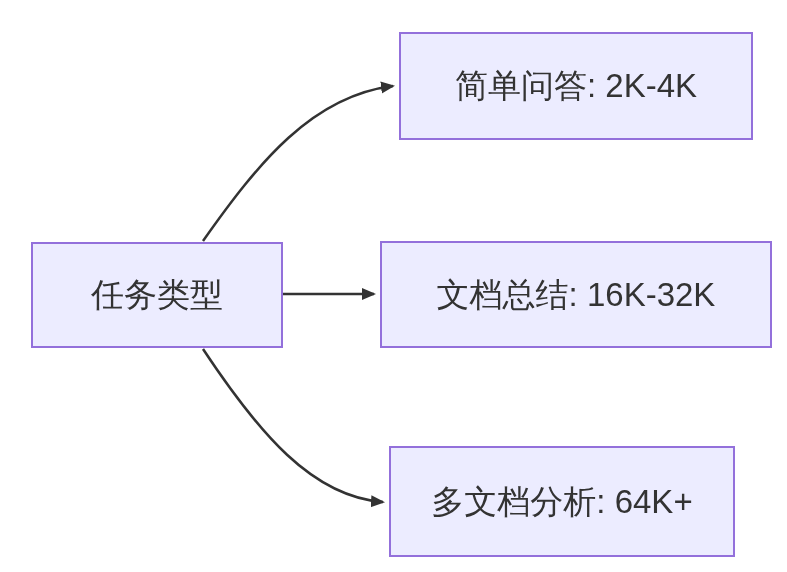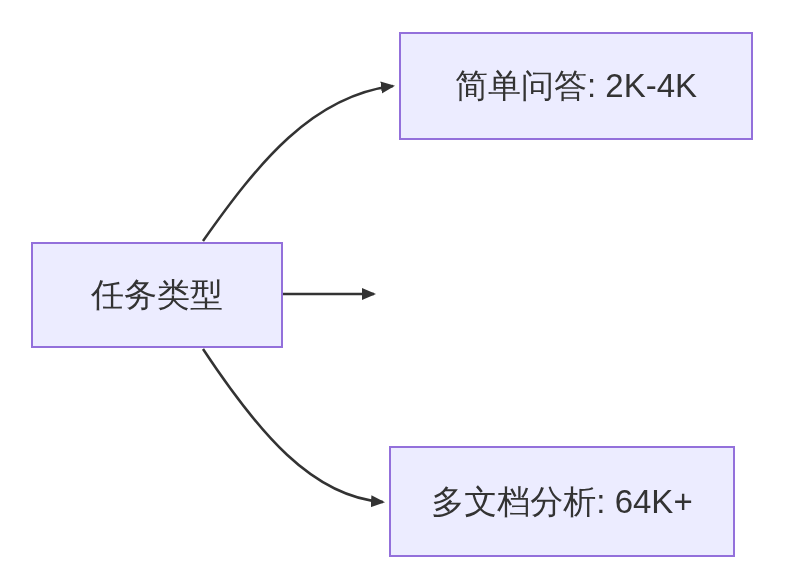--- a/index.html
+++ b/index.html
@@ -68,18 +68,21 @@
   </svg>
 
   <div class="node node-root">
     <span>任务类型</span>
   </div>
 
   <div class="node node-branch-0">
     <span>简单问答: 2K-4K</span>
   </div>
 
+  <div class="node node-branch-1">
+    <span>文档总结: 16K-32K</span>
+  </div>
 
   <div class="node node-branch-2">
     <span>多文档分析: 64K+</span>
   </div>
 
 </div>
 
 </body></html>

